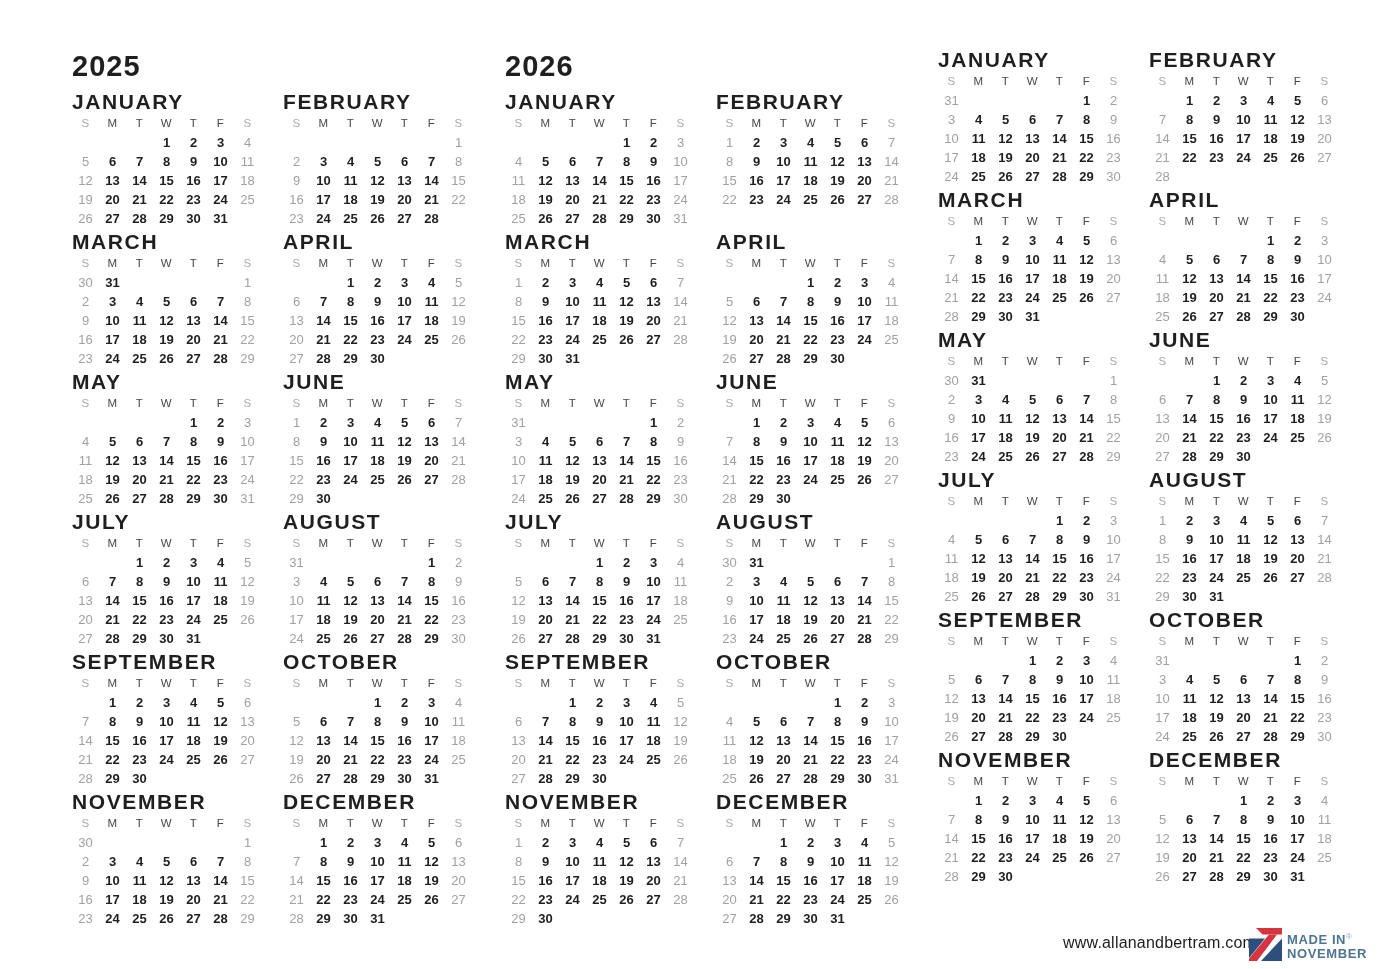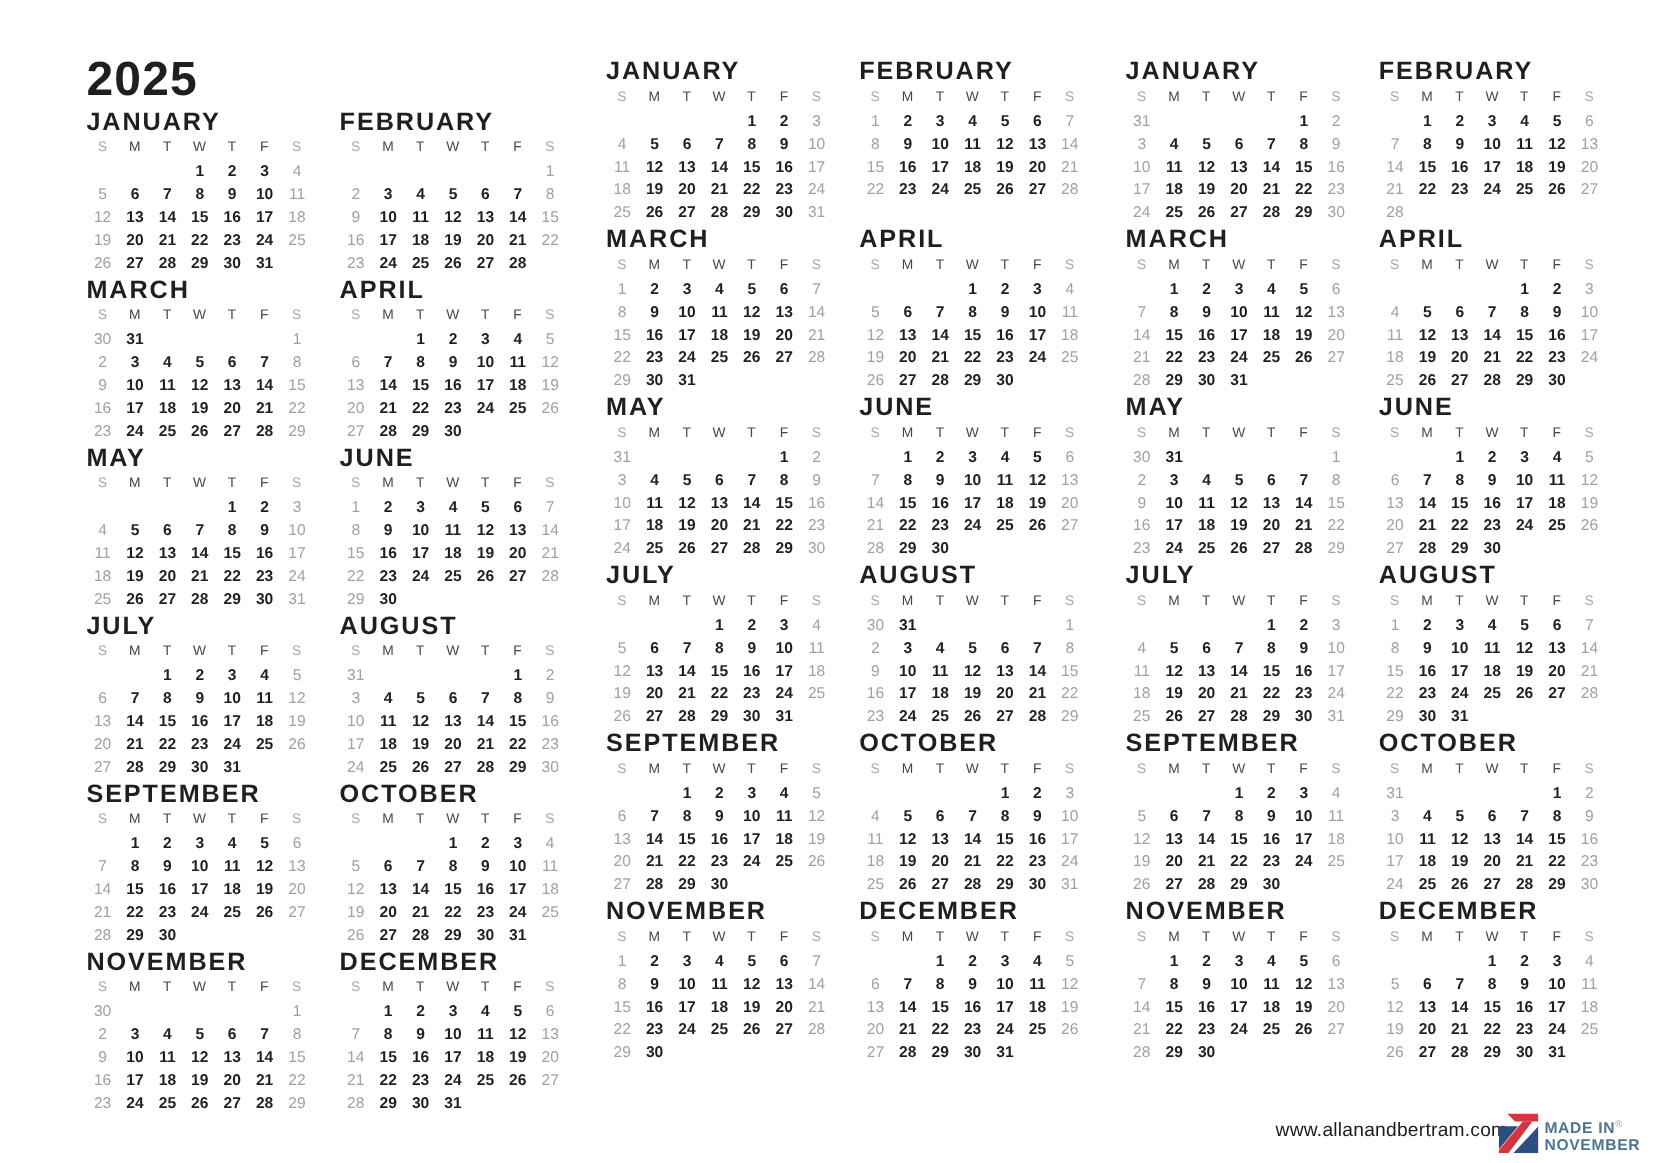--- a/index.html
+++ b/index.html
@@ -5,21 +5,21 @@
   html,body { margin:0; padding:0; background:#ffffff; }
   .page {
     position:relative; width:1400px; height:969px; background:#ffffff;
     font-family:"Liberation Sans", sans-serif; overflow:hidden;
   }
   .year-section { position:absolute; top:50px; width:402px; }
   .year-section.y0 { left:72px; }
   .year-section.y1 { left:505px; }
   .year-section.y2 { left:938px; }
   .year-title {
-    margin:0 0 9px 0; font-size:40px; line-height:33px; font-weight:700;
+    margin:0 0 9px 0; font-size:29px; line-height:33px; font-weight:700;
     letter-spacing:1px; color:#201e1f;
   }
   .months { display:grid; grid-template-columns:189px 189px; column-gap:22px; }
   .month { height:140px; }
   .month-title {
     font-size:21px; font-weight:700; letter-spacing:1.6px;
     color:#201e1f; height:22px; line-height:20px; white-space:nowrap;
   }
   .daygrid { display:grid; grid-template-columns:repeat(7,27px); }
   .daygrid span {
@@ -729,20 +729,21 @@
             <span class="day">31</span>
             <span></span>
             <span></span>
             <span></span>
           </div>
         </div>
       </div>
   </div>
 
   <div class="year-section y1">
+    <h1 class="year-title">2026</h1>
     <div class="months">
         <div class="month">
           <div class="month-title">JANUARY</div>
           <div class="daygrid head">
             <span class="wkend">S</span>
             <span>M</span>
             <span>T</span>
             <span>W</span>
             <span>T</span>
             <span>F</span>

